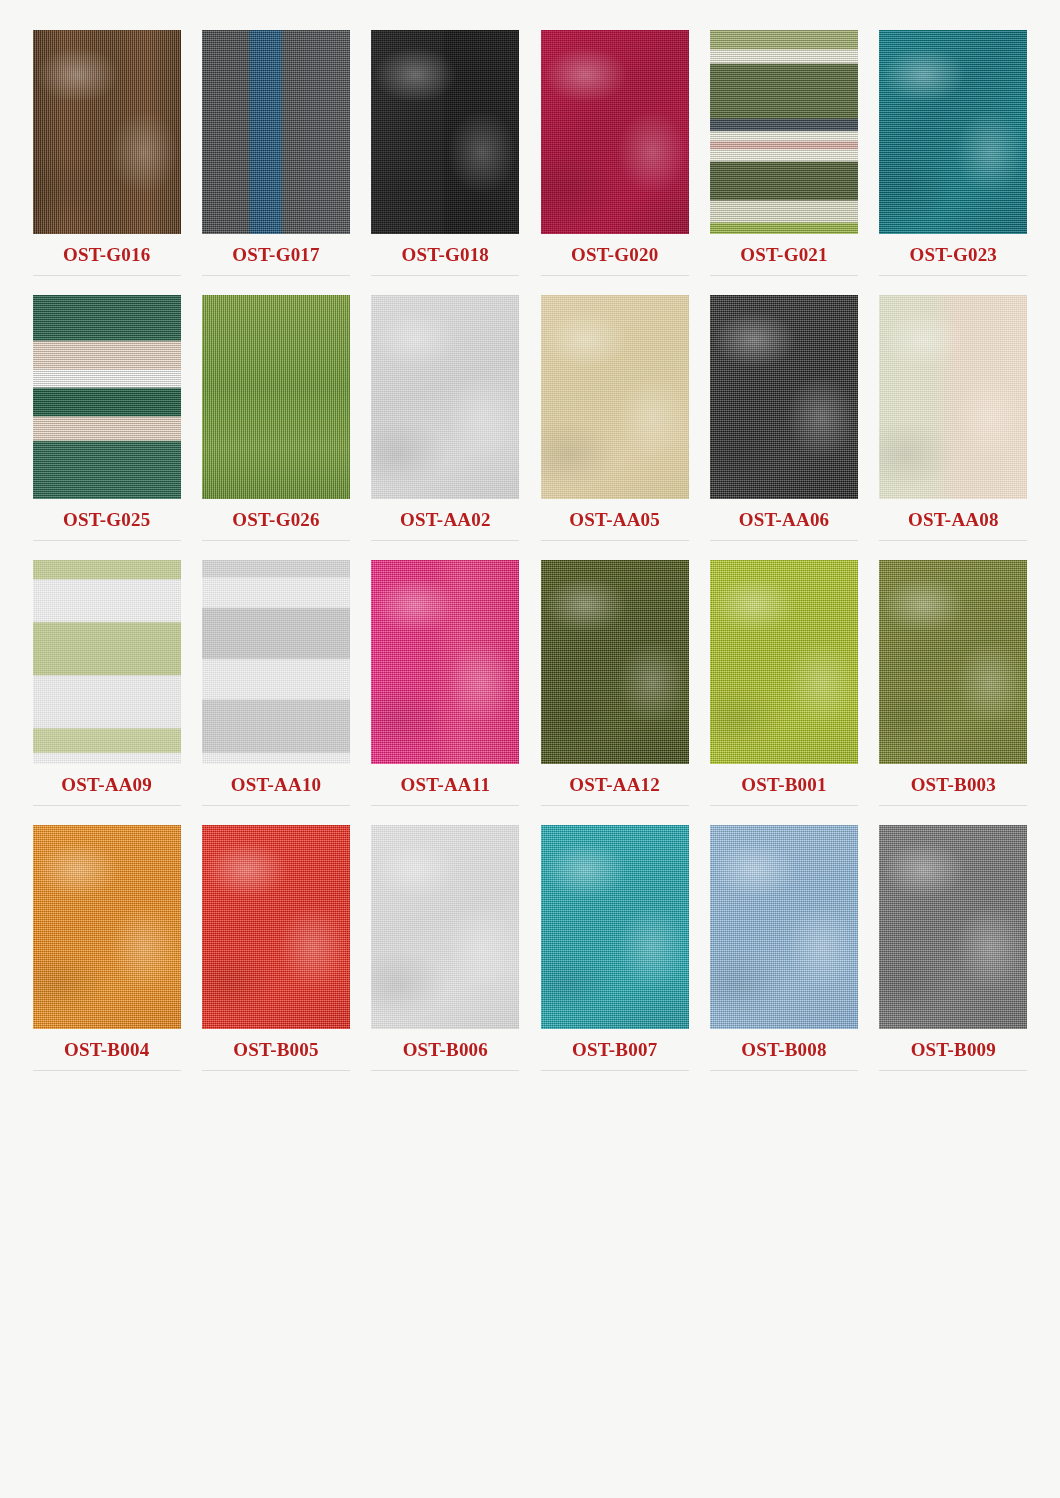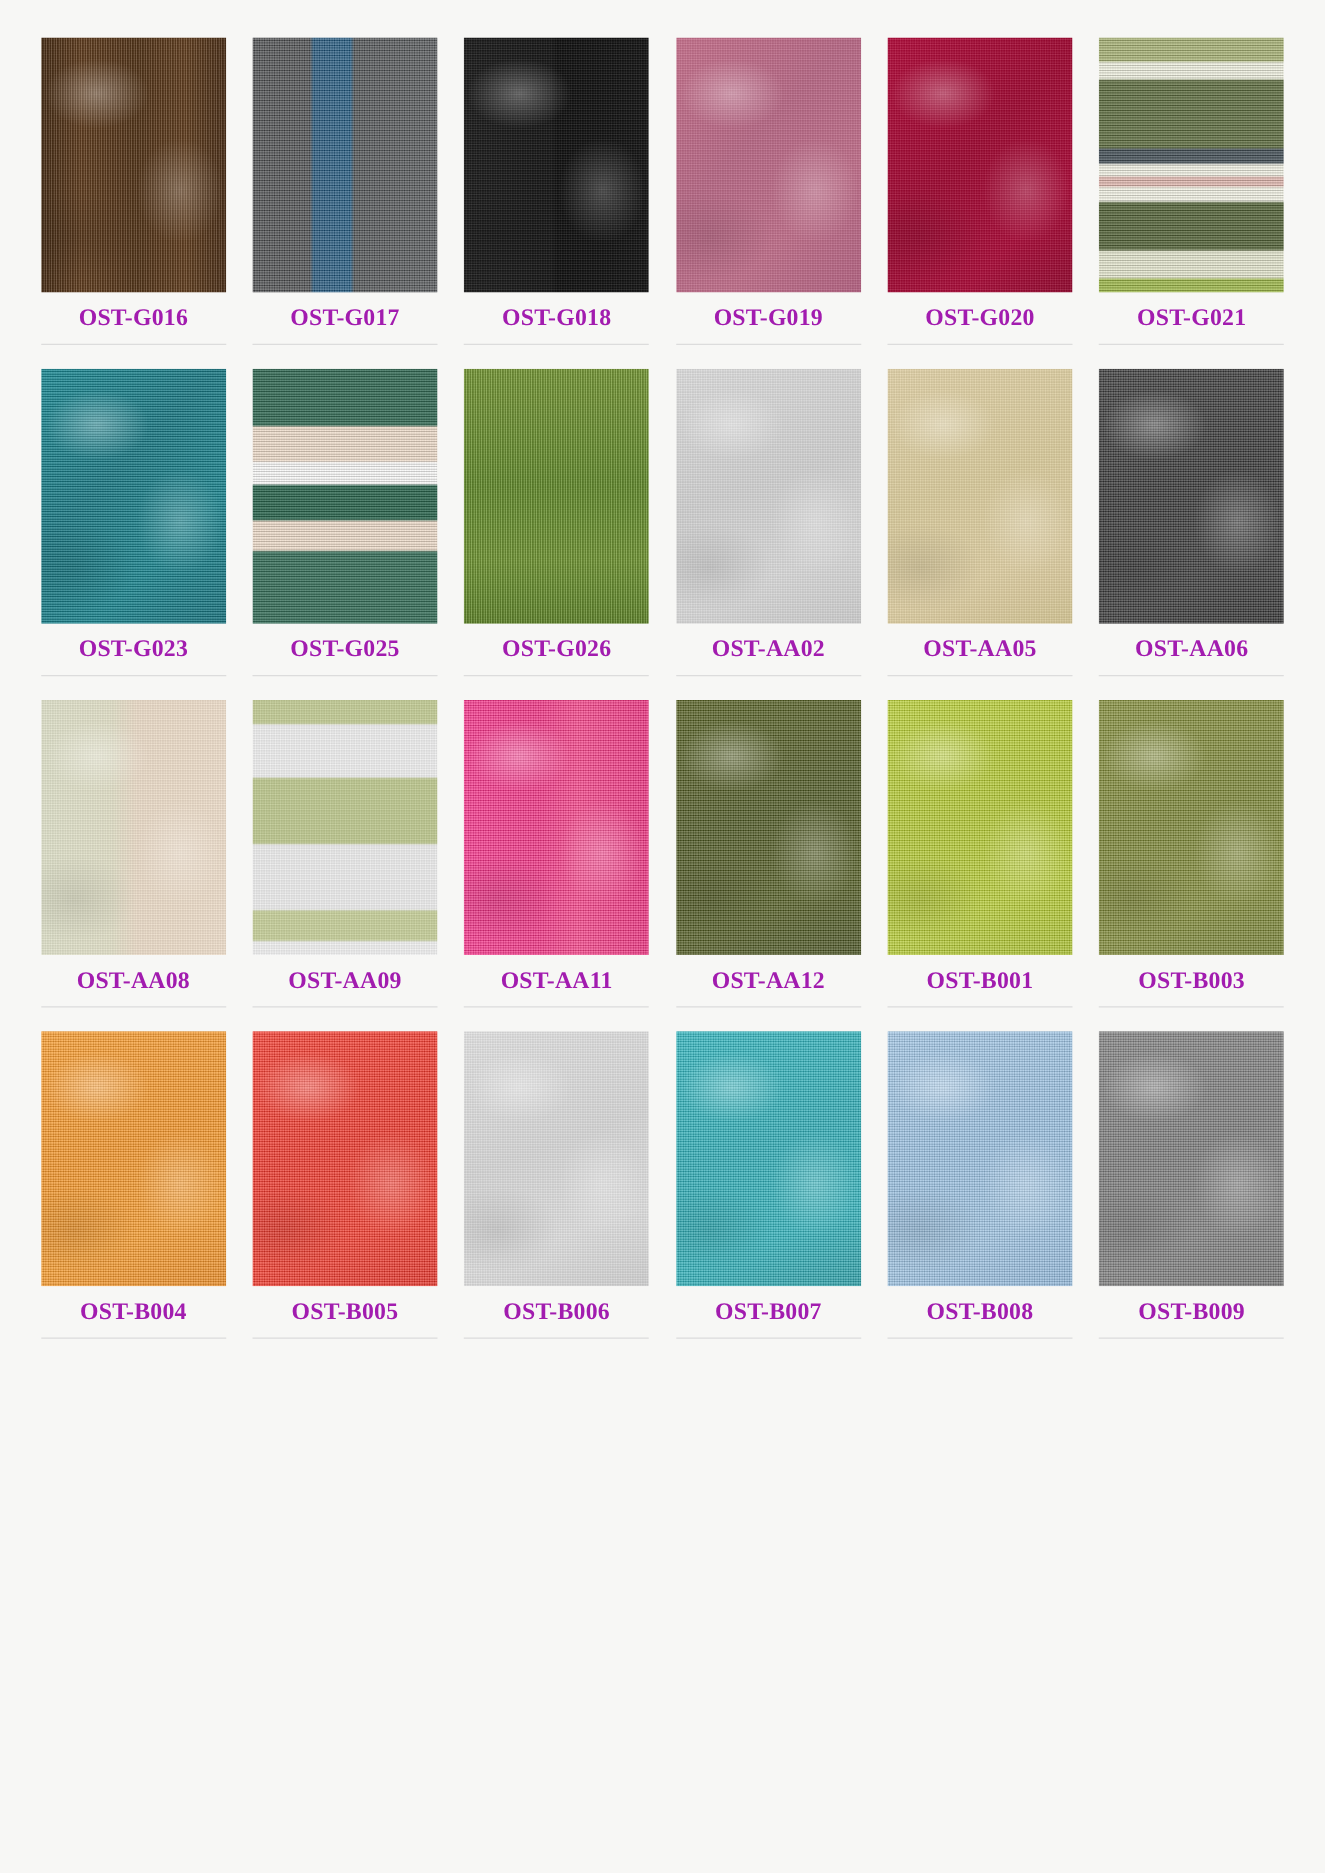--- a/index.html
+++ b/index.html
@@ -90,21 +90,21 @@
       radial-gradient(ellipse 60px 40px at 30% 22%, rgba(255,255,255,0.30), rgba(255,255,255,0) 70%),
       radial-gradient(ellipse 50px 60px at 75% 60%, rgba(255,255,255,0.22), rgba(255,255,255,0) 70%),
       radial-gradient(ellipse 70px 50px at 18% 78%, rgba(0,0,0,0.08), rgba(0,0,0,0) 70%);
     pointer-events: none;
     z-index: 2;
   }
   .label {
     font-size: 19px;
     font-weight: bold;
     letter-spacing: 0.2px;
-    color: #a21caf;
+    color: #b91c1c;
     margin-top: 10px;
     white-space: nowrap;
     text-align: center;
   }
   .rule {
     width: 148px;
     height: 1px;
     background: #dcdcdc;
     margin-top: 9px;
   }
@@ -130,27 +130,20 @@
       </div>
       <div class="cell">
         <div class="swatch-wrap">
           <div class="swatch fine mottle" style="background: linear-gradient(90deg, rgb(28, 28, 28) 0%, rgb(22, 22, 22) 48%, rgb(16, 16, 16) 50%, rgb(20, 20, 20) 100%);"></div>
         </div>
         <div class="label">OST-G018</div>
         <div class="rule"></div>
       </div>
       <div class="cell">
         <div class="swatch-wrap">
-          <div class="swatch fine mottle" style="background: linear-gradient(135deg, rgb(201, 115, 143) 0%, rgb(187, 106, 136) 40%, rgb(195, 113, 141) 70%, rgb(181, 99, 131) 100%);"></div>
-        </div>
-        <div class="label">OST-G019</div>
-        <div class="rule"></div>
-      </div>
-      <div class="cell">
-        <div class="swatch-wrap">
           <div class="swatch fine mottle" style="background: linear-gradient(135deg, rgb(179, 13, 60) 0%, rgb(160, 10, 51) 45%, rgb(171, 12, 57) 75%, rgb(147, 10, 48) 100%);"></div>
         </div>
         <div class="label">OST-G020</div>
         <div class="rule"></div>
       </div>
       <div class="cell">
         <div class="swatch-wrap">
           <div class="swatch weft" style="background: linear-gradient(rgb(168, 179, 115) 0%, rgb(168, 179, 115) 9%, rgb(242, 243, 226) 10%, rgb(242, 243, 226) 16%, rgb(90, 106, 58) 17%, rgb(90, 106, 58) 43%, rgb(62, 74, 82) 44%, rgb(62, 74, 82) 49%, rgb(244, 244, 230) 50%, rgb(244, 244, 230) 54%, rgb(226, 183, 174) 55%, rgb(226, 183, 174) 58%, rgb(244, 244, 230) 59%, rgb(244, 244, 230) 64%, rgb(78, 95, 49) 65%, rgb(78, 95, 49) 83%, rgb(230, 232, 207) 84%, rgb(230, 232, 207) 94%, rgb(156, 184, 68) 95%, rgb(156, 184, 68) 100%);"></div>
         </div>
         <div class="label">OST-G021</div>
@@ -203,20 +196,27 @@
           <div class="swatch fine mottle" style="background: linear-gradient(90deg, rgb(228, 230, 207) 0%, rgb(231, 229, 205) 38%, rgb(240, 224, 205) 52%, rgb(243, 227, 208) 100%);"></div>
         </div>
         <div class="label">OST-AA08</div>
         <div class="rule"></div>
       </div>
       <div class="cell">
         <div class="swatch-wrap">
           <div class="swatch fine" style="background: linear-gradient(rgb(199, 208, 154) 0%, rgb(199, 208, 154) 9%, rgb(242, 242, 242) 10%, rgb(242, 242, 242) 30%, rgb(194, 204, 148) 31%, rgb(194, 204, 148) 56%, rgb(240, 240, 240) 57%, rgb(240, 240, 240) 82%, rgb(203, 212, 159) 83%, rgb(203, 212, 159) 94%, rgb(244, 244, 244) 95%, rgb(244, 244, 244) 100%);"></div>
         </div>
         <div class="label">OST-AA09</div>
+        <div class="rule"></div>
+      </div>
+      <div class="cell">
+        <div class="swatch-wrap">
+          <div class="swatch fine" style="background: linear-gradient(rgb(216, 216, 216) 0%, rgb(216, 216, 216) 8%, rgb(242, 242, 242) 9%, rgb(242, 242, 242) 23%, rgb(204, 204, 204) 24%, rgb(204, 204, 204) 48%, rgb(241, 241, 241) 49%, rgb(241, 241, 241) 68%, rgb(208, 208, 208) 69%, rgb(208, 208, 208) 94%, rgb(243, 243, 243) 95%, rgb(243, 243, 243) 100%);"></div>
+        </div>
+        <div class="label">OST-AA10</div>
         <div class="rule"></div>
       </div>
       <div class="cell">
         <div class="swatch-wrap">
           <div class="swatch coarse mottle" style="background: linear-gradient(90deg, rgb(245, 33, 128) 0%, rgb(238, 29, 118) 40%, rgb(244, 50, 126) 62%, rgb(232, 25, 111) 100%);"></div>
         </div>
         <div class="label">OST-AA11</div>
         <div class="rule"></div>
       </div>
       <div class="cell">

